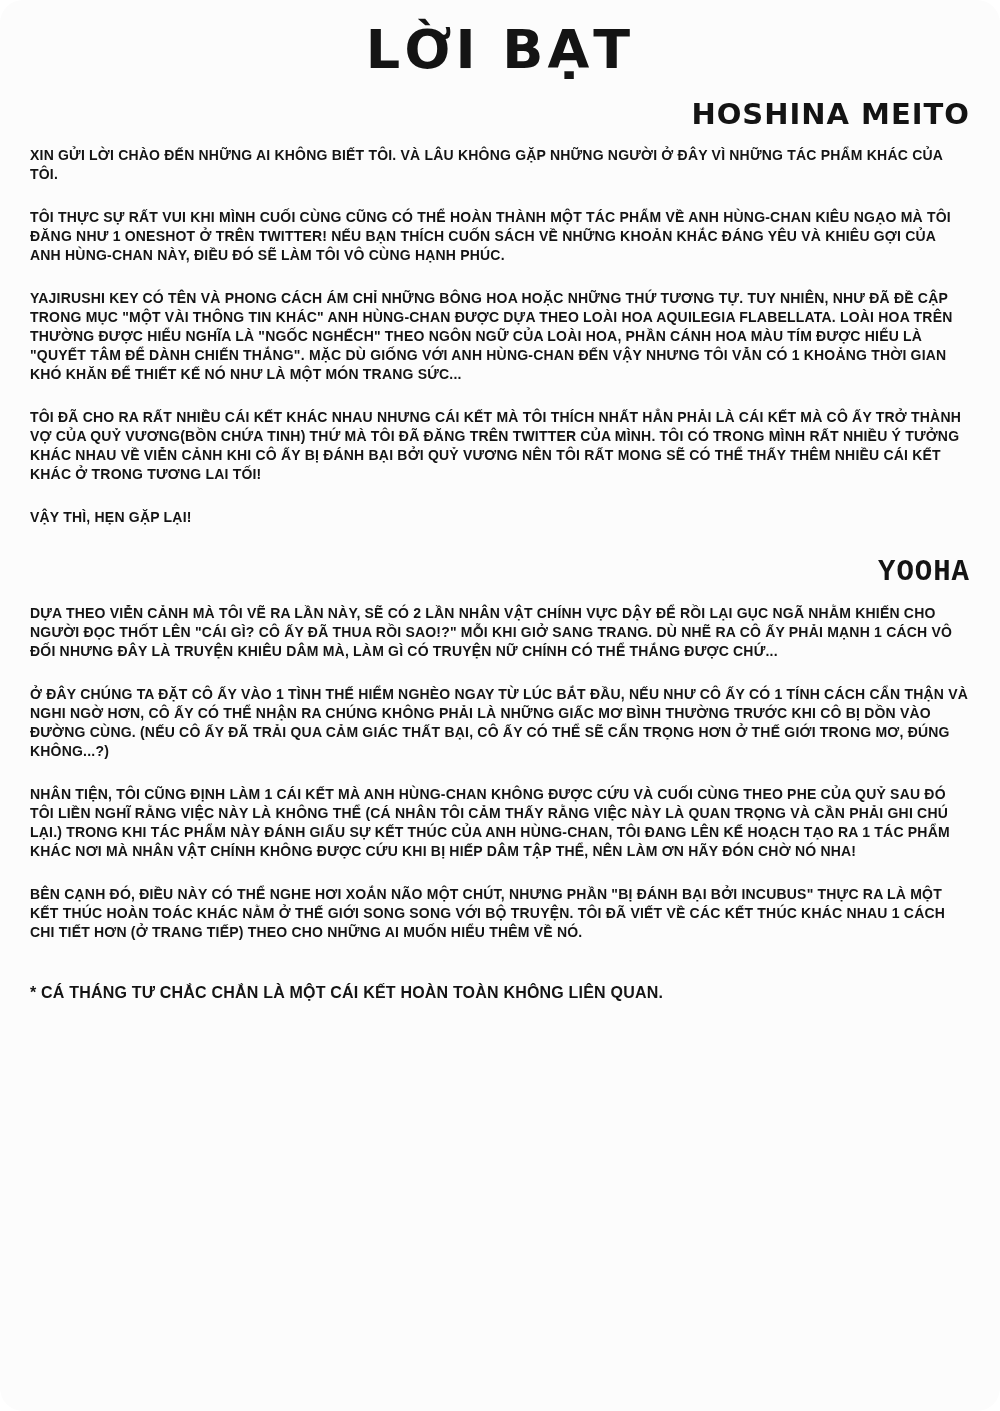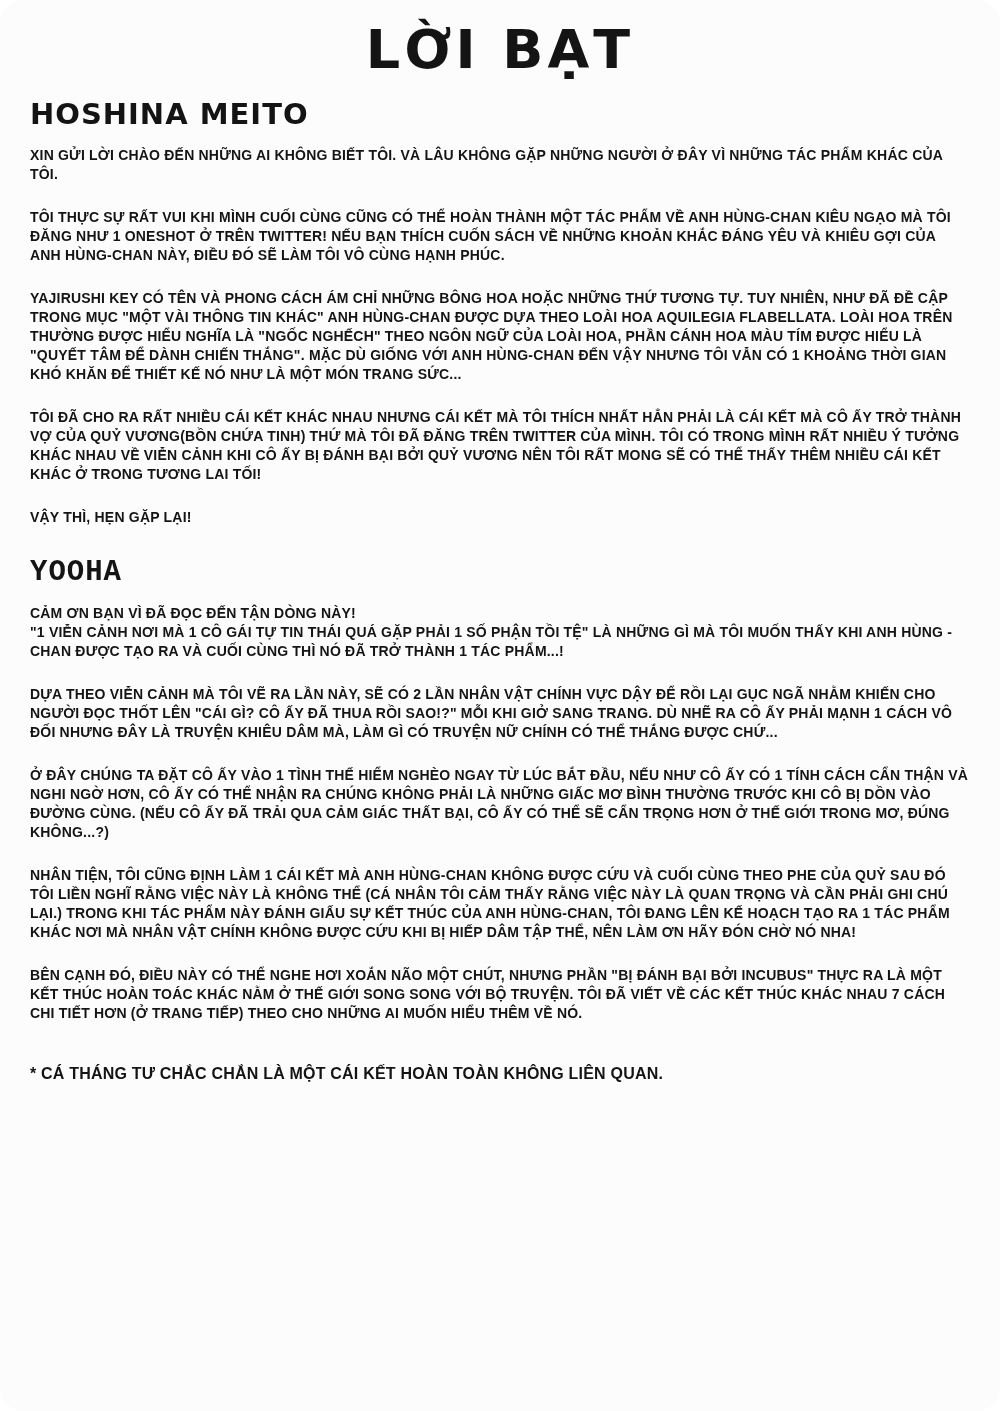--- a/index.html
+++ b/index.html
@@ -25,20 +25,21 @@
     margin: 4px 0 20px 0;
     line-height: 1.1;
   }
   .section-heading {
     font-family: "DejaVu Sans", sans-serif;
     font-size: 29px;
     font-weight: 800;
     letter-spacing: 1px;
     margin: 0 0 15px 0;
     line-height: 1.1;
+    text-align: right;
   }
   .section-heading.second { margin-top: 30px; font-family: Liberation Mono, monospace; }
   .para {
     font-size: 14px;
     line-height: 19px;
     letter-spacing: 0.2px;
     margin: 0 0 24px 0;
     white-space: pre-line;
   }
   .para.spaced { margin-top: 18px; }
@@ -60,22 +61,20 @@
   <h2 class="section-heading">HOSHINA MEITO</h2>
 
   <p class="para">XIN GỬI LỜI CHÀO ĐẾN NHỮNG AI KHÔNG BIẾT TÔI. VÀ LÂU KHÔNG GẶP NHỮNG NGƯỜI Ở ĐÂY VÌ NHỮNG TÁC PHẨM KHÁC CỦA TÔI.</p>
   <p class="para">TÔI THỰC SỰ RẤT VUI KHI MÌNH CUỐI CÙNG CŨNG CÓ THỂ HOÀN THÀNH MỘT TÁC PHẨM VỀ ANH HÙNG-CHAN KIÊU NGẠO MÀ TÔI ĐĂNG NHƯ 1 ONESHOT Ở TRÊN TWITTER! NẾU BẠN THÍCH CUỐN SÁCH VỀ NHỮNG KHOẢN KHẮC ĐÁNG YÊU VÀ KHIÊU GỢI CỦA ANH HÙNG-CHAN NÀY, ĐIỀU ĐÓ SẼ LÀM TÔI VÔ CÙNG HẠNH PHÚC.</p>
   <p class="para">YAJIRUSHI KEY CÓ TÊN VÀ PHONG CÁCH ÁM CHỈ NHỮNG BÔNG HOA HOẶC NHỮNG THỨ TƯƠNG TỰ. TUY NHIÊN, NHƯ ĐÃ ĐỀ CẬP TRONG MỤC "MỘT VÀI THÔNG TIN KHÁC" ANH HÙNG-CHAN ĐƯỢC DỰA THEO LOÀI HOA AQUILEGIA FLABELLATA. LOÀI HOA TRÊN THƯỜNG ĐƯỢC HIỂU NGHĨA LÀ "NGỐC NGHẾCH" THEO NGÔN NGỮ CỦA LOÀI HOA, PHẦN CÁNH HOA MÀU TÍM ĐƯỢC HIỂU LÀ "QUYẾT TÂM ĐỂ DÀNH CHIẾN THẮNG". MẶC DÙ GIỐNG VỚI ANH HÙNG-CHAN ĐẾN VẬY NHƯNG TÔI VẪN CÓ 1 KHOẢNG THỜI GIAN KHÓ KHĂN ĐỂ THIẾT KẾ NÓ NHƯ LÀ MỘT MÓN TRANG SỨC...</p>
   <p class="para">TÔI ĐÃ CHO RA RẤT NHIỀU CÁI KẾT KHÁC NHAU NHƯNG CÁI KẾT MÀ TÔI THÍCH NHẤT HẲN PHẢI LÀ CÁI KẾT MÀ CÔ ẤY TRỞ THÀNH VỢ CỦA QUỶ VƯƠNG(BỒN CHỨA TINH) THỨ MÀ TÔI ĐÃ ĐĂNG TRÊN TWITTER CỦA MÌNH. TÔI CÓ TRONG MÌNH RẤT NHIỀU Ý TƯỞNG KHÁC NHAU VỀ VIỄN CẢNH KHI CÔ ẤY BỊ ĐÁNH BẠI BỞI QUỶ VƯƠNG NÊN TÔI RẤT MONG SẼ CÓ THỂ THẤY THÊM NHIỀU CÁI KẾT KHÁC Ở TRONG TƯƠNG LAI TỐI!</p>
   <p class="para spaced">VẬY THÌ, HẸN GẶP LẠI!</p>
 
   <h2 class="section-heading second">YOOHA</h2>
 
-  <p class="para">CẢM ƠN BẠN VÌ ĐÃ ĐỌC ĐẾN TẬN DÒNG NÀY!
-"1 VIỄN CẢNH NƠI MÀ 1 CÔ GÁI TỰ TIN THÁI QUÁ GẶP PHẢI 1 SỐ PHẬN TỒI TỆ" LÀ NHỮNG GÌ MÀ TÔI MUỐN THẤY KHI ANH HÙNG -CHAN ĐƯỢC TẠO RA VÀ CUỐI CÙNG THÌ NÓ ĐÃ TRỞ THÀNH 1 TÁC PHẨM...!</p>
   <p class="para">DỰA THEO VIỄN CẢNH MÀ TÔI VẼ RA LẦN NÀY, SẼ CÓ 2 LẦN NHÂN VẬT CHÍNH VỰC DẬY ĐỂ RỒI LẠI GỤC NGÃ NHẰM KHIẾN CHO NGƯỜI ĐỌC THỐT LÊN "CÁI GÌ? CÔ ẤY ĐÃ THUA RỒI SAO!?" MỖI KHI GIỞ SANG TRANG. DÙ NHẼ RA CÔ ẤY PHẢI MẠNH 1 CÁCH VÔ ĐỐI NHƯNG ĐÂY LÀ TRUYỆN KHIÊU DÂM MÀ, LÀM GÌ CÓ TRUYỆN NỮ CHÍNH CÓ THỂ THẮNG ĐƯỢC CHỨ...</p>
   <p class="para">Ở ĐÂY CHÚNG TA ĐẶT CÔ ẤY VÀO 1 TÌNH THẾ HIỂM NGHÈO NGAY TỪ LÚC BẮT ĐẦU, NẾU NHƯ CÔ ẤY CÓ 1 TÍNH CÁCH CẨN THẬN VÀ NGHI NGỜ HƠN, CÔ ẤY CÓ THỂ NHẬN RA CHÚNG KHÔNG PHẢI LÀ NHỮNG GIẤC MƠ BÌNH THƯỜNG TRƯỚC KHI CÔ BỊ DỒN VÀO ĐƯỜNG CÙNG. (NẾU CÔ ẤY ĐÃ TRẢI QUA CẢM GIÁC THẤT BẠI, CÔ ẤY CÓ THỂ SẼ CẨN TRỌNG HƠN Ở THẾ GIỚI TRONG MƠ, ĐÚNG KHÔNG...?)</p>
   <p class="para">NHÂN TIỆN, TÔI CŨNG ĐỊNH LÀM 1 CÁI KẾT MÀ ANH HÙNG-CHAN KHÔNG ĐƯỢC CỨU VÀ CUỐI CÙNG THEO PHE CỦA QUỶ SAU ĐÓ TÔI LIỀN NGHĨ RẰNG VIỆC NÀY LÀ KHÔNG THỂ (CÁ NHÂN TÔI CẢM THẤY RẰNG VIỆC NÀY LÀ QUAN TRỌNG VÀ CẦN PHẢI GHI CHÚ LẠI.) TRONG KHI TÁC PHẨM NÀY ĐÁNH GIẤU SỰ KẾT THÚC CỦA ANH HÙNG-CHAN, TÔI ĐANG LÊN KẾ HOẠCH TẠO RA 1 TÁC PHẨM KHÁC NƠI MÀ NHÂN VẬT CHÍNH KHÔNG ĐƯỢC CỨU KHI BỊ HIẾP DÂM TẬP THỂ, NÊN LÀM ƠN HÃY ĐÓN CHỜ NÓ NHA!</p>
-  <p class="para">BÊN CẠNH ĐÓ, ĐIỀU NÀY CÓ THỂ NGHE HƠI XOẮN NÃO MỘT CHÚT, NHƯNG PHẦN "BỊ ĐÁNH BẠI BỞI INCUBUS" THỰC RA LÀ MỘT KẾT THÚC HOÀN TOÁC KHÁC NẰM Ở THẾ GIỚI SONG SONG VỚI BỘ TRUYỆN. TÔI ĐÃ VIẾT VỀ CÁC KẾT THÚC KHÁC NHAU 7 CÁCH CHI TIẾT HƠN (Ở TRANG TIẾP) THEO CHO NHỮNG AI MUỐN HIỂU THÊM VỀ NÓ.</p>
+  <p class="para">BÊN CẠNH ĐÓ, ĐIỀU NÀY CÓ THỂ NGHE HƠI XOẮN NÃO MỘT CHÚT, NHƯNG PHẦN "BỊ ĐÁNH BẠI BỞI INCUBUS" THỰC RA LÀ MỘT KẾT THÚC HOÀN TOÁC KHÁC NẰM Ở THẾ GIỚI SONG SONG VỚI BỘ TRUYỆN. TÔI ĐÃ VIẾT VỀ CÁC KẾT THÚC KHÁC NHAU 1 CÁCH CHI TIẾT HƠN (Ở TRANG TIẾP) THEO CHO NHỮNG AI MUỐN HIỂU THÊM VỀ NÓ.</p>
 
   <p class="footnote">* CÁ THÁNG TƯ CHẮC CHẮN LÀ MỘT CÁI KẾT HOÀN TOÀN KHÔNG LIÊN QUAN.</p>
 
 </div>
 
 </body></html>

